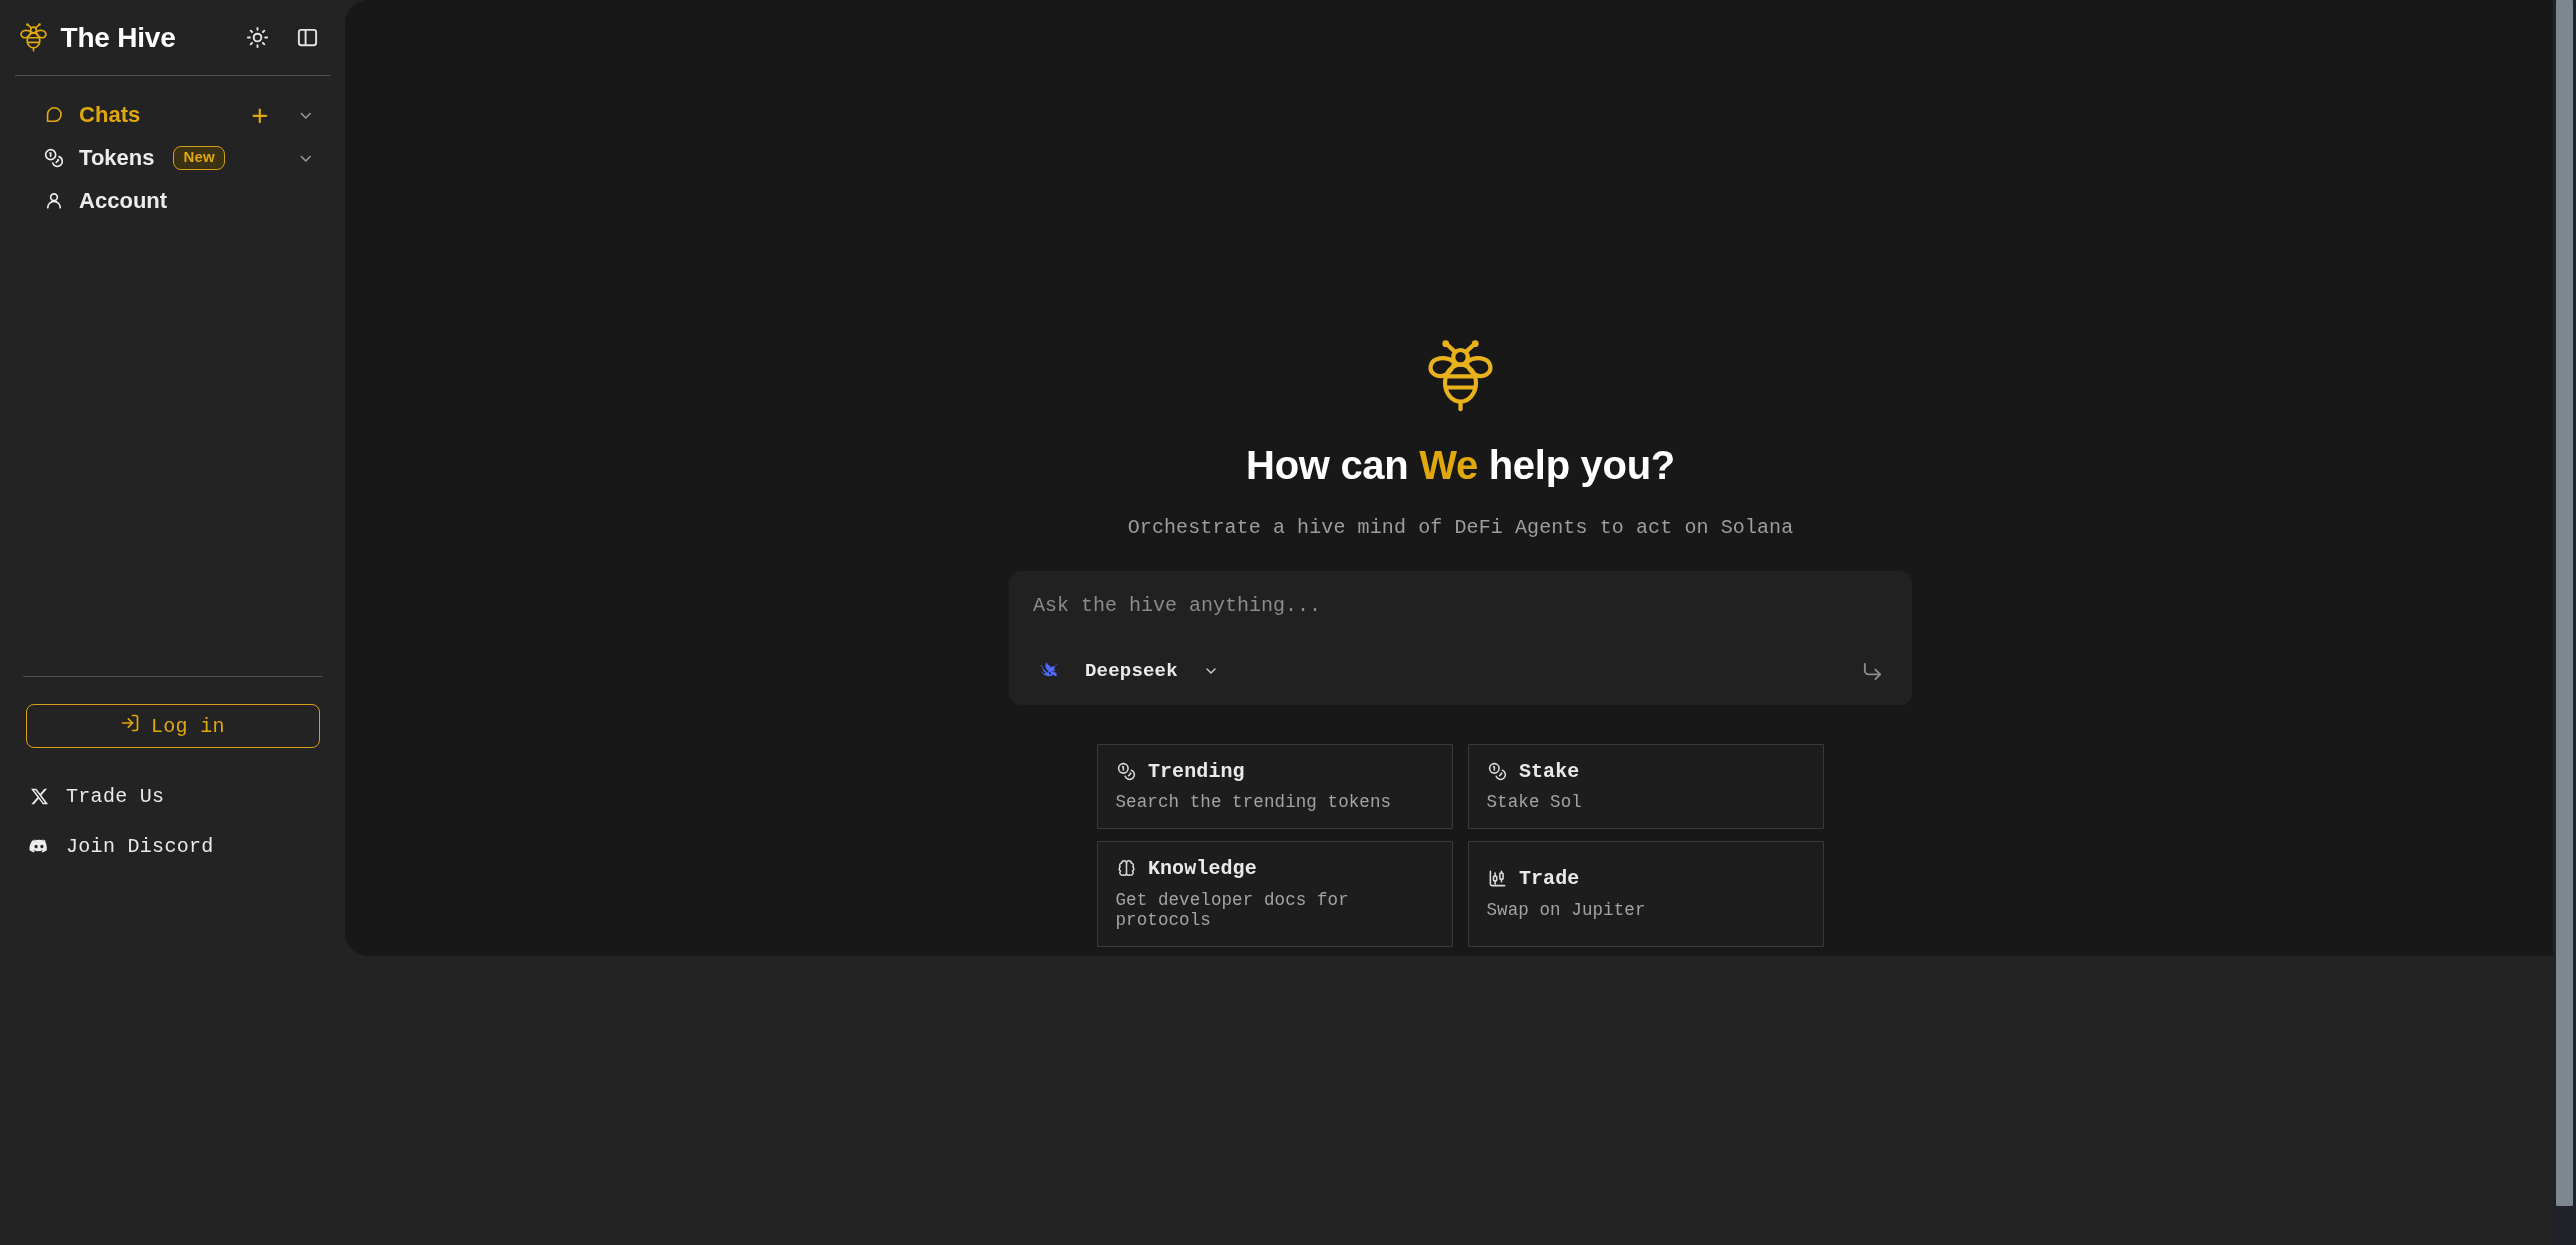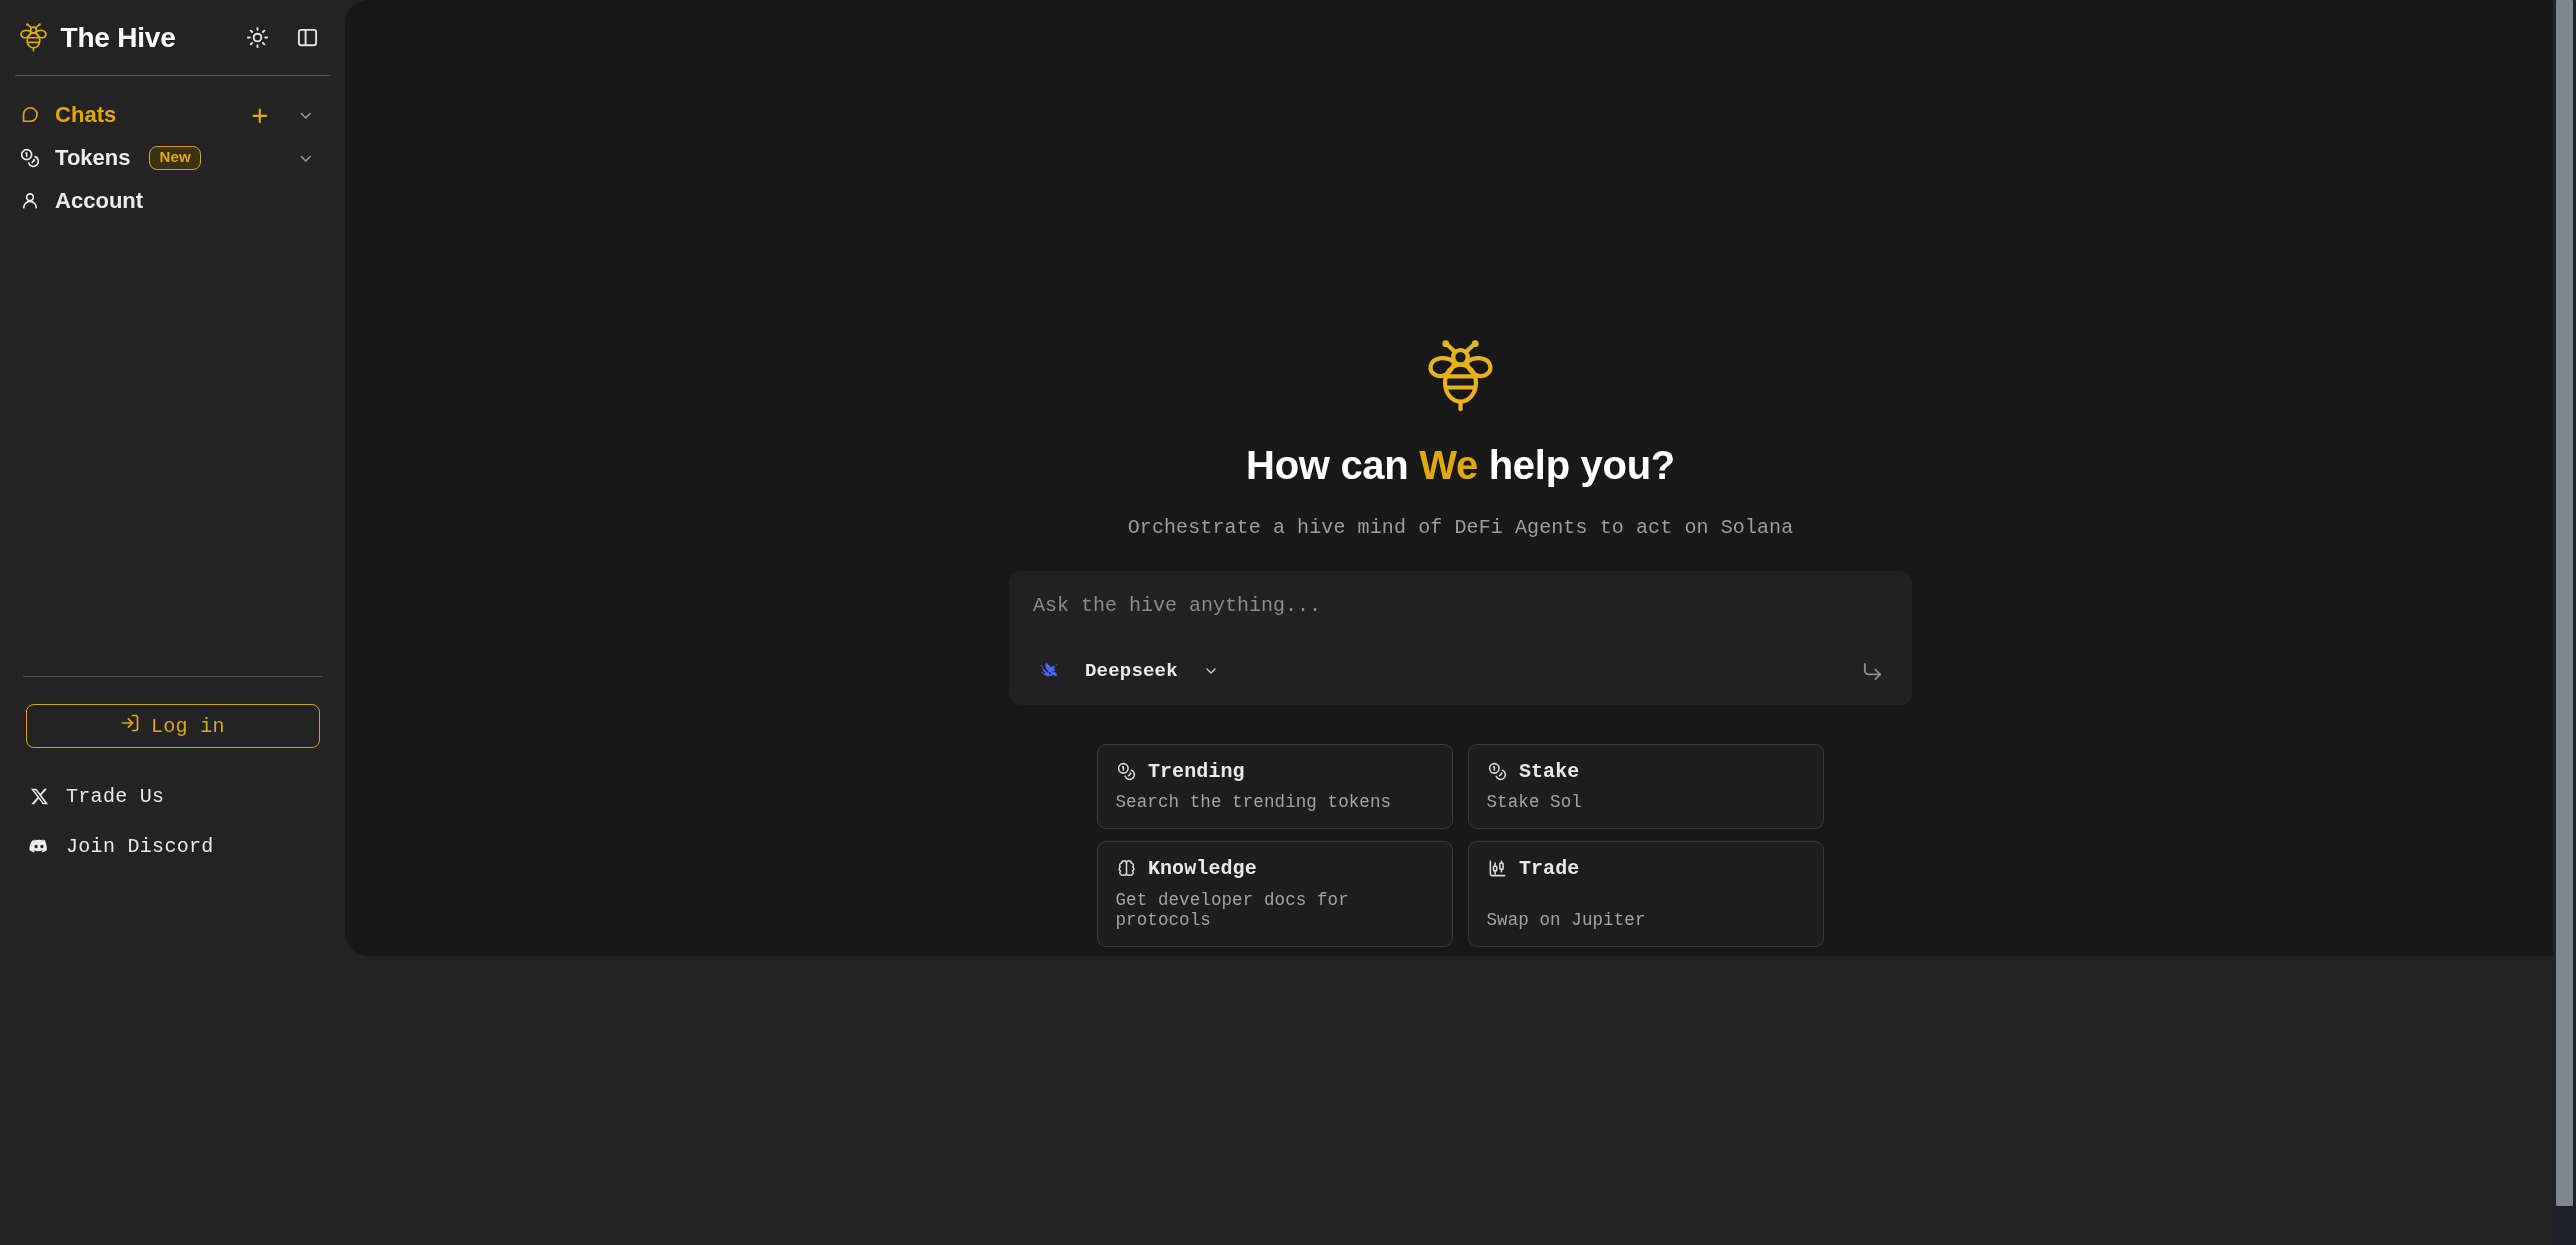--- a/index.html
+++ b/index.html
@@ -62,21 +62,21 @@
     cursor: pointer;
   }
 
   .sb-divider {
     height: 1.3px;
     background: #6e6e6e;
     margin: 0 15px;
     opacity: 0.65;
   }
 
-  .sb-nav { padding-top: 17.5px; flex: 1 1 auto; }
+  .sb-nav { padding-top: 17.5px; flex: 1 1 auto; padding-left: 24px; }
 
   .nav-row {
     height: 43px;
     display: flex;
     align-items: center;
     padding: 0 24px 0 17.5px;
     gap: 12px;
     cursor: pointer;
     position: relative;
   }
@@ -276,28 +276,28 @@
   .cards {
     margin-top: 39px;
     width: 727px;
     display: grid;
     grid-template-columns: 1fr 1fr;
     gap: 12px 15px;
   }
 
   .card {
     border: 1.3px solid #3a3a3a;
-    border-radius: 9px;
+    border-radius: 1px;
     background: #1d1d1d;
     padding: 15px 17.5px 16px;
     cursor: pointer;
     min-height: 82px;
     display: flex;
     flex-direction: column;
-    justify-content: space-between;
+    justify-content: center;
   }
 
   .card-top {
     display: flex;
     align-items: center;
     gap: 10.8px;
   }
   .card-ico {
     width: 21.6px; height: 21.6px;
     display: flex; align-items: center; justify-content: center;

